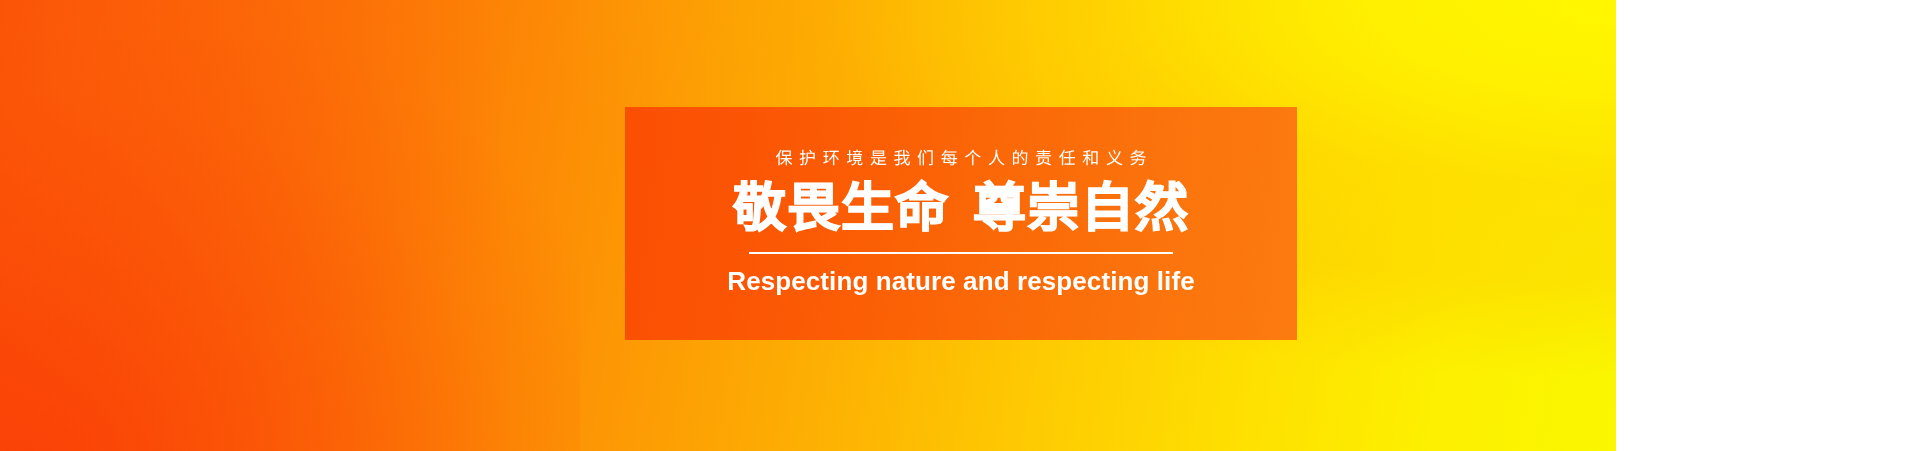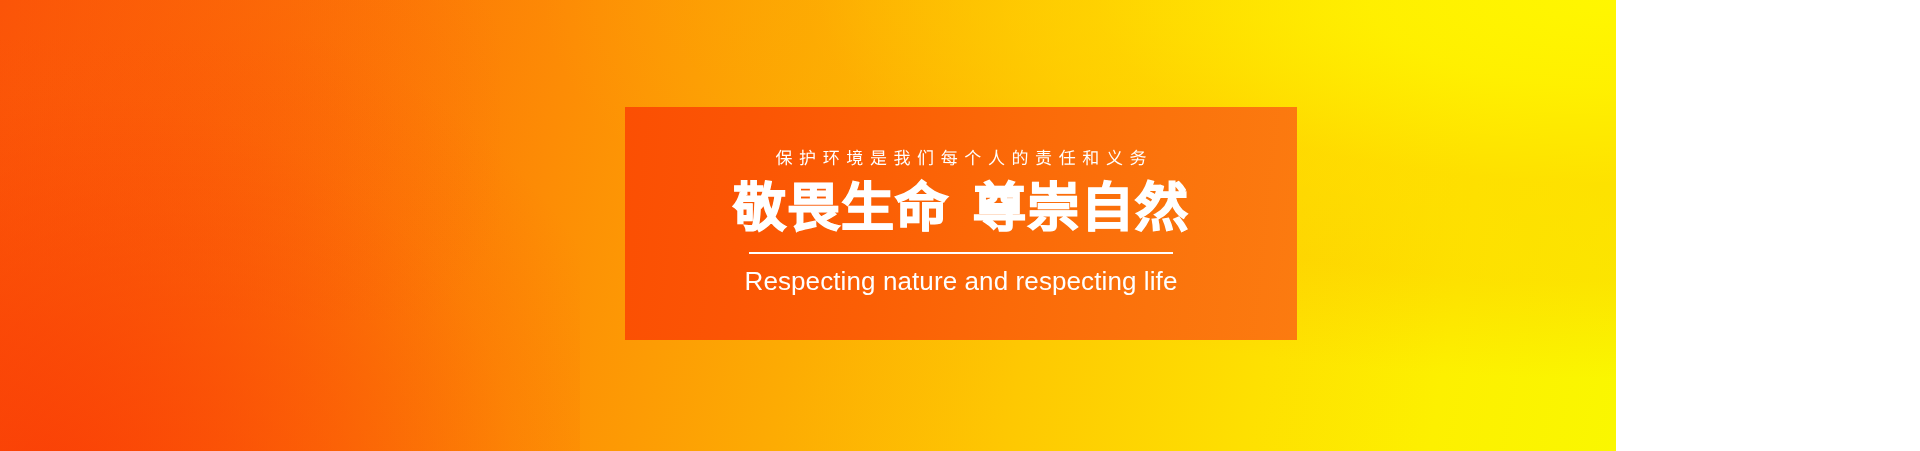--- a/index.html
+++ b/index.html
@@ -134,21 +134,21 @@
     background: #ffffff;
     margin: 16px 0 12px 0;
     border: 0;
   }
 
   
   .tagline {
     color: #ffffff;
     font-size: 26px;
     line-height: 1.22;
-    font-weight: 400;
+    font-weight: 700;
     letter-spacing: 0.1px;
     white-space: nowrap;
     margin: 0;
     font-family: "Liberation Sans", "DejaVu Sans", sans-serif;
   }
 </style>
 </head>
 <body>
 
 <div class="banner">

